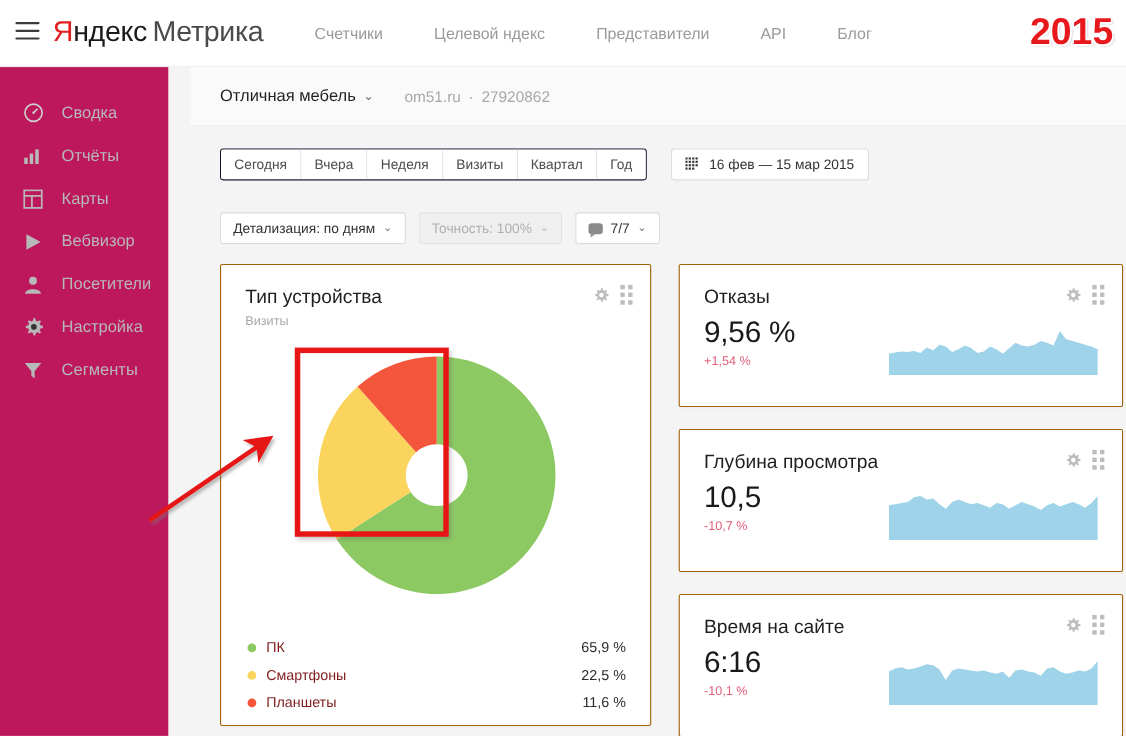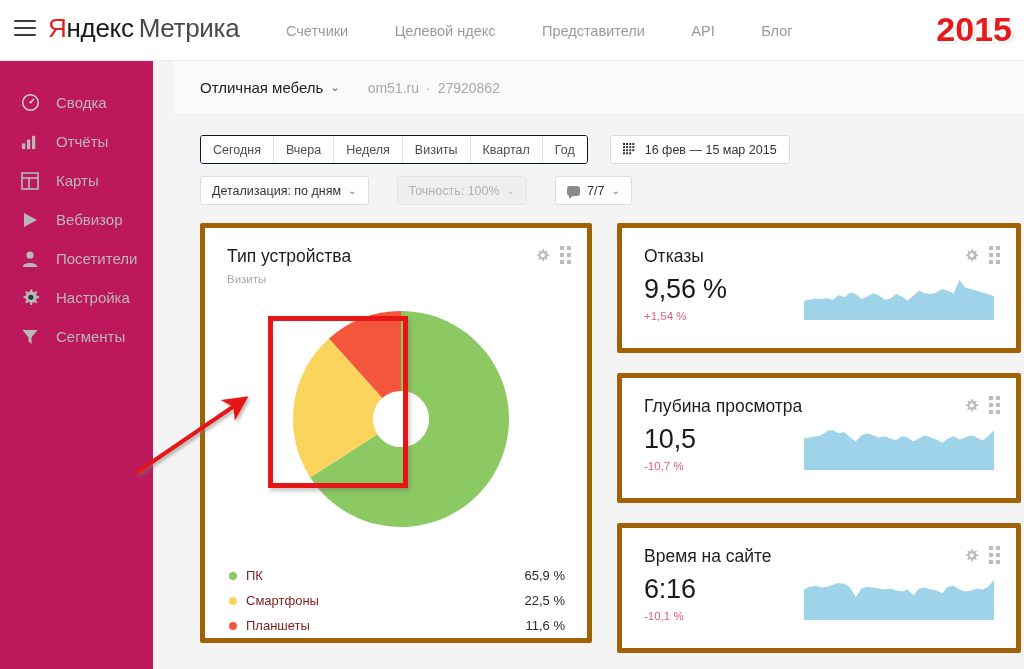--- a/index.html
+++ b/index.html
@@ -93,21 +93,21 @@
     cursor: pointer; background: #fff; white-space: nowrap;
   }
   .seg .sbtn:last-child { border-right: none; }
   .daterange {
     margin-left: 22px; height: 29px; background: #fff; border: 1px solid #dcdcdc;
     border-radius: 3px; display: flex; align-items: center; padding: 0 12px;
     font-size: 12.5px; color: #333; cursor: pointer; white-space: nowrap;
   }
   .cal-ico { margin-right: 9px; display: inline-block; line-height: 0; }
 
-  .btn-row2 { display: flex; align-items: center; margin-top: 12px; gap: 16px; }
+  .btn-row2 { display: flex; align-items: center; margin-top: 29px; }
   .pill {
     height: 29px; background: #fff; border: 1px solid #dcdcdc; border-radius: 3px;
     display: flex; align-items: center; padding: 0 11px; font-size: 12.5px;
     color: #333; cursor: pointer; margin-right: 12px; white-space: nowrap;
   }
   .pill.disabled { background: #efefef; border-color: #e4e4e4; color: #b0b0b0; }
   .pill .cv { margin-left: 7px; font-size: 10px; color: #777; }
   .pill.disabled .cv { color: #bbb; }
   .bubble {
     width: 13px; height: 10px; background: #8a8a8a; border-radius: 3px;
@@ -117,21 +117,21 @@
     content:""; position:absolute; left:2px; bottom:-3px;
     border-left: 4px solid #8a8a8a; border-bottom: 3px solid transparent;
   }
 
   
   .cards { display: flex; padding: 18px 0 0 27px; }
   .col-left { width: 392px; }
   .col-right { width: 404px; margin-left: 25px; }
 
   .card {
-    background: #fff; border: 5px solid #a16207; border-radius: 2px;
+    background: #fff; border: 1px solid #a16207; border-radius: 2px;
     position: relative;
     box-shadow: 0 1px 1px rgba(0,0,0,0.02);
   }
   .card-head { padding: 18px 20px 0 22px; }
   .card-title { font-size: 17.5px; color: #1f1f1f; font-weight: 400; }
   .card-sub { font-size: 11.5px; color: #a9a9a9; margin-top: 6px; }
   .card-tools { position: absolute; right: 16px; top: 18px; display: flex; align-items: center; }
   .gear-ico { margin-right: 10px; cursor: pointer; line-height: 0; }
   .grid-ico { cursor: pointer; display: grid; grid-template-columns: 4px 4px; gap: 3px; }
   .grid-ico i { width: 4px; height: 4px; background: #bdbdbd; display: block; }

